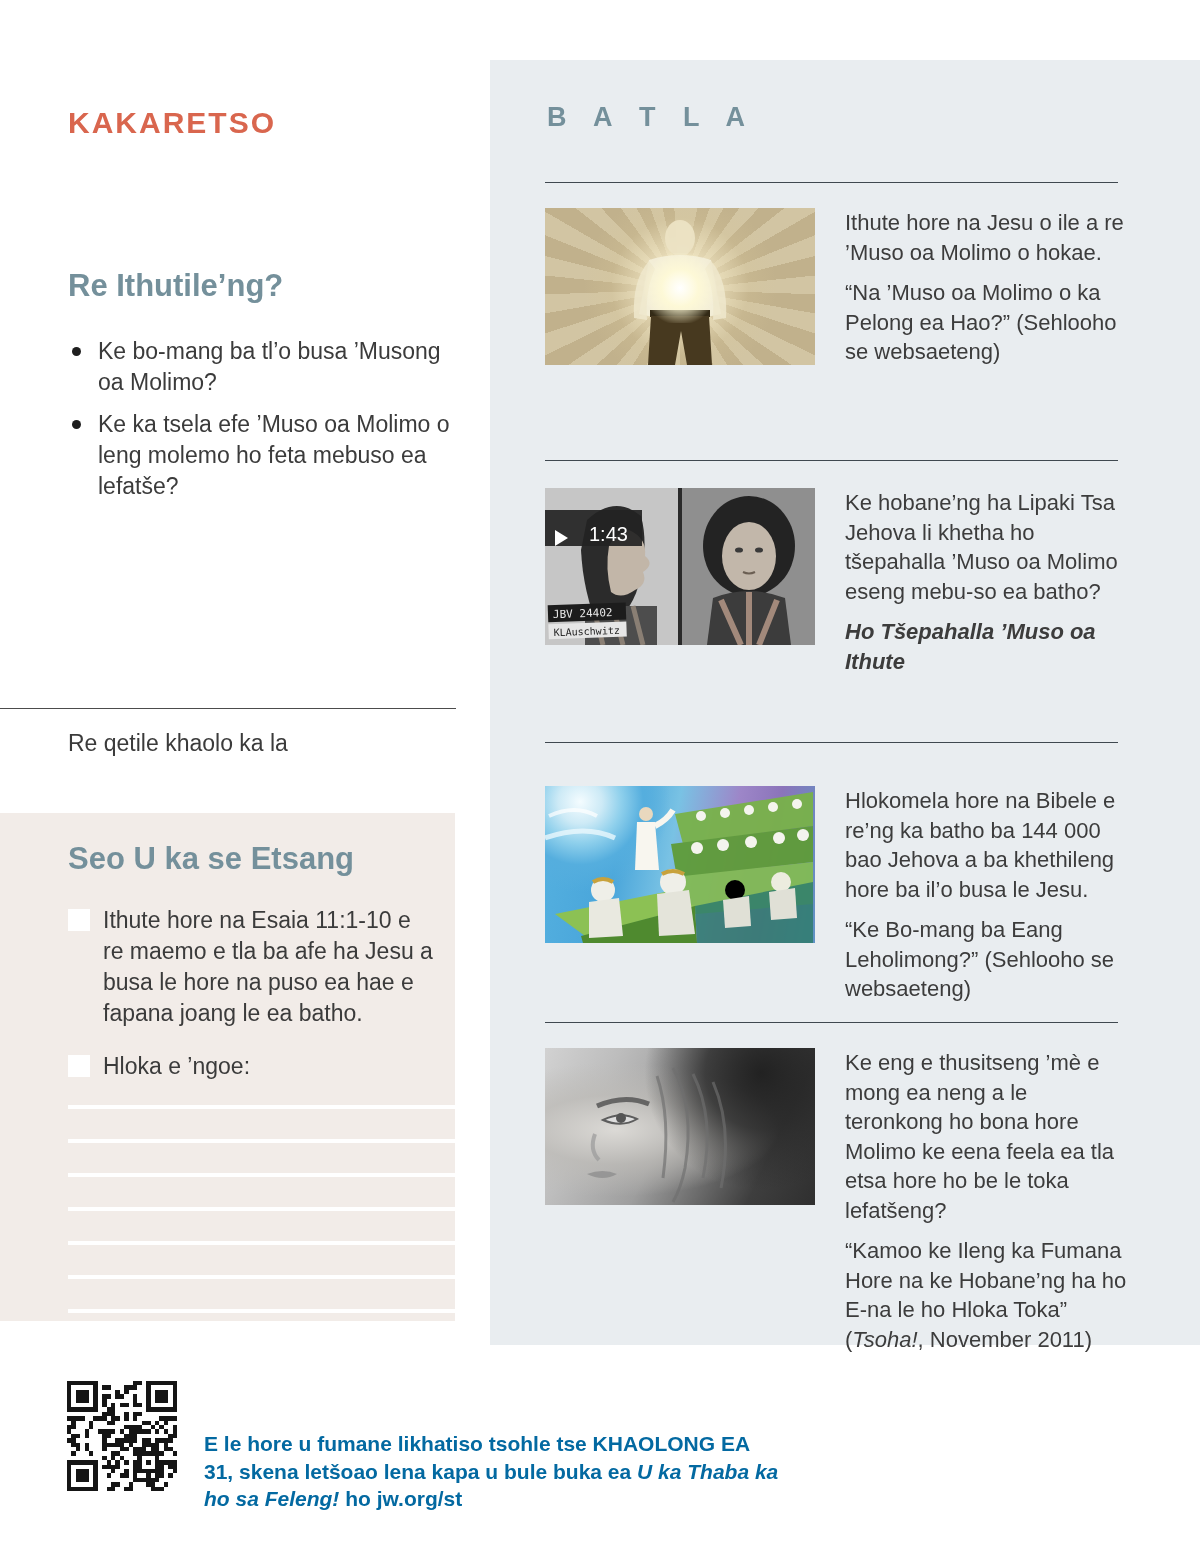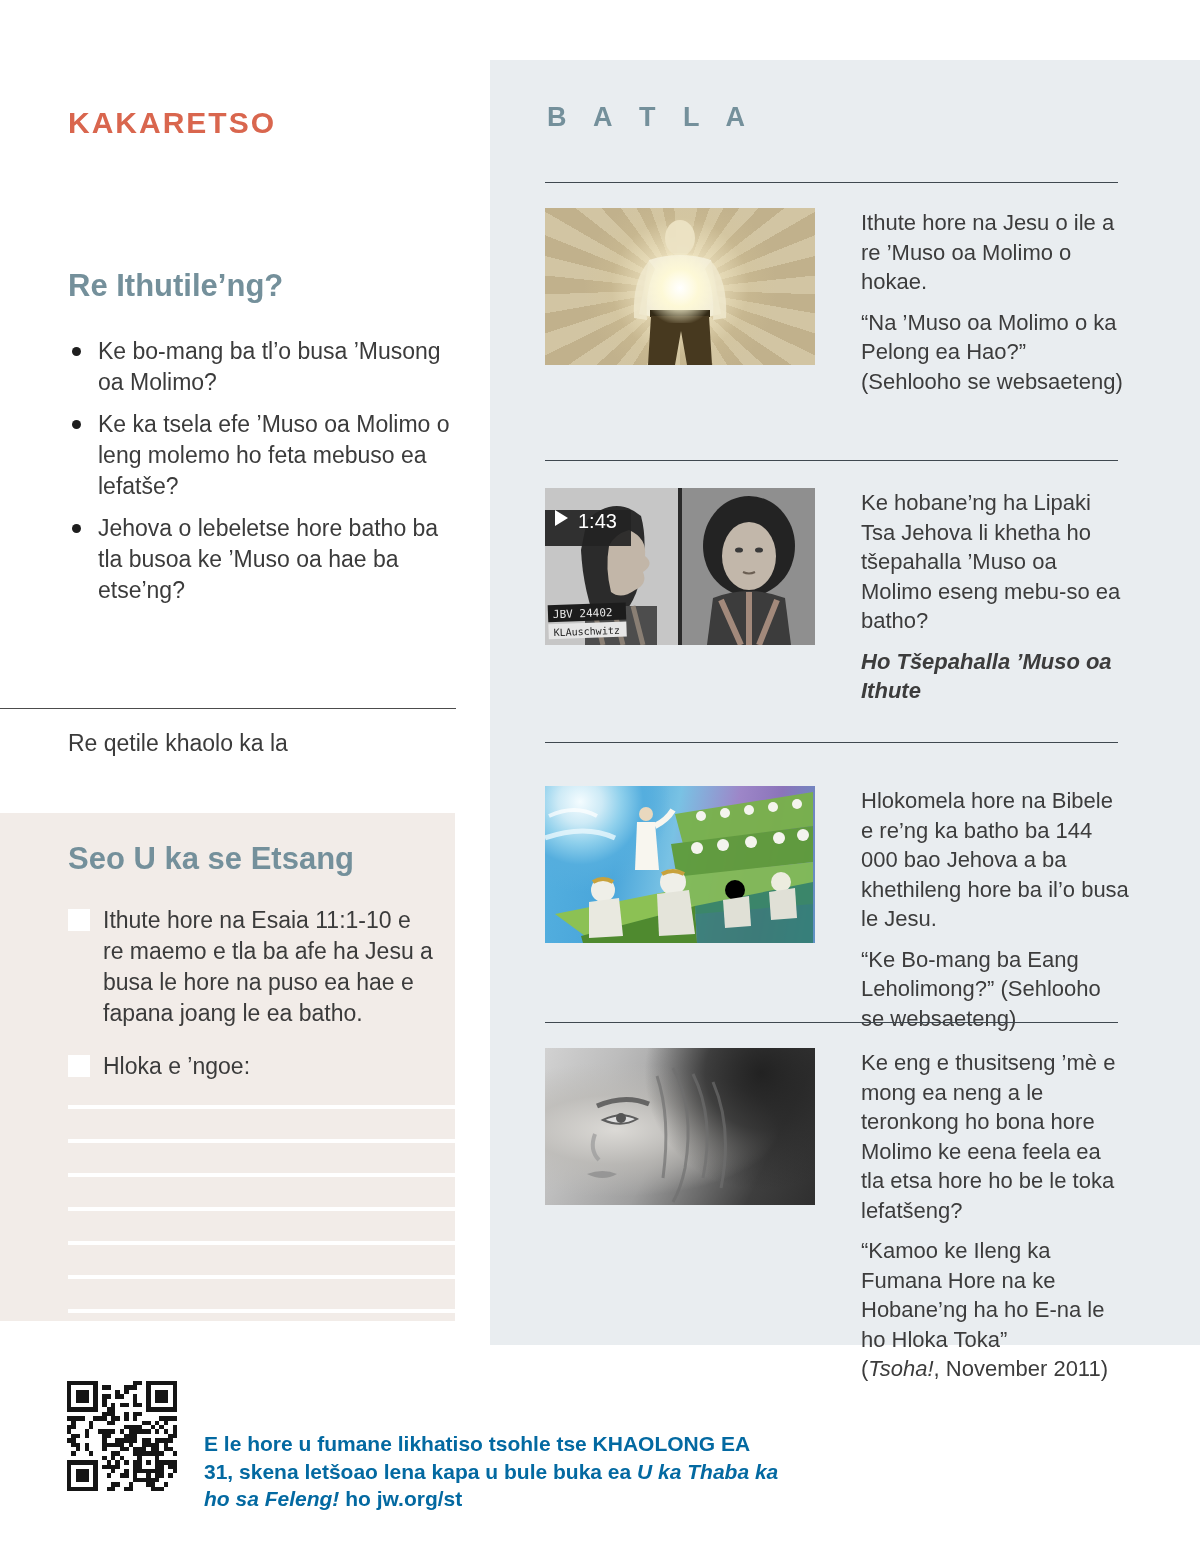--- a/index.html
+++ b/index.html
@@ -30,37 +30,37 @@
   .todo-item.two{top:238px;}
   .wline{position:absolute;left:68px;width:387px;height:4px;background:#ffffff;}
 
   
   .find-panel{position:absolute;left:490px;top:60px;width:710px;height:1285px;background:#e9edf0;}
   .find-title{position:absolute;left:57px;top:42px;font-size:27px;letter-spacing:10px;}
   .rule{position:absolute;left:55px;width:573px;border-top:1.5px solid #3f4850;}
   .find-item{position:absolute;left:55px;width:590px;display:flex;gap:30px;}
   .thumb{position:relative;width:270px;height:157px;flex:0 0 270px;overflow:hidden;}
   .itext{width:285px;font-size:22px;line-height:29.5px;color:#3c3c3c;}
-  .itext p{margin:0 0 11px 16px;}
+  .itext p{margin:0 0 11px 0;}
   .b{font-weight:normal;}
   .bi{font-weight:bold;font-style:italic;}
   .it{font-style:italic;}
 
   
   .thumb1{background:
       radial-gradient(circle at 50% 50%, rgba(255,255,246,.95) 0%, rgba(250,240,205,.75) 17%,
                       rgba(216,200,155,.25) 44%, rgba(190,172,125,0) 62%),
       repeating-conic-gradient(from 4deg at 50% 52%, #d2c5a3 0deg 8deg, #c1b18c 8deg 16deg);}
   .thumb1::after{content:"";position:absolute;left:95px;top:45px;width:80px;height:70px;
       background:radial-gradient(circle,#ffffff 0%,rgba(255,250,214,.85) 35%,rgba(255,245,200,0) 70%);}
 
   
   .thumb2{background:#b9b9b9;}
   .badge{position:absolute;left:0;top:22px;height:36px;background:rgba(35,35,35,.92);
-         color:#fff;display:flex;align-items:flex-start;padding:0 14px 0 10px;gap:10px;}
+         color:#fff;display:flex;align-items:flex-end;padding:0 14px 0 10px;gap:21px;}
   .badge .tri{width:0;height:0;border-left:13px solid #fff;border-top:8px solid transparent;
               border-bottom:8px solid transparent;}
   .badge .dur{font-size:20px;}
 
   
   .thumb3{background:
       radial-gradient(circle at 13% 10%, #f4fcff 0%, #cdeaf6 8%, #8fd0ec 15%, #55aede 23%, rgba(85,174,222,0) 33%),
       linear-gradient(100deg,#55b1e0 0%,#49a5da 28%,#79c2e4 46%,#9d86c8 66%,#8b74ba 80%,#5f93c4 100%);}
 
   
@@ -80,21 +80,20 @@
 <div class="page">
 
   <div class="h-accent">KAKARETSO</div>
 
 
   <div class="h-learn h-slate">Re Ithutile’ng?</div>
 
   <ul class="bullets">
     <li>Ke bo-mang ba tl’o busa ’Musong oa Molimo?</li>
     <li>Ke ka tsela efe ’Muso oa Molimo o leng molemo ho feta mebuso ea lefatše?</li>
-    <li>Jehova o lebeletse hore batho ba tla busoa ke ’Muso oa hae ba etse’ng?</li>
   </ul>
 
   <div class="divider"></div>
   <div class="finished">Re qetile khaolo ka la</div>
 
   <div class="todo-panel">
     <div class="todo-title h-slate">Seo U ka se Etsang</div>
 
     <div class="todo-item one">
       <span class="cbx"></span>

